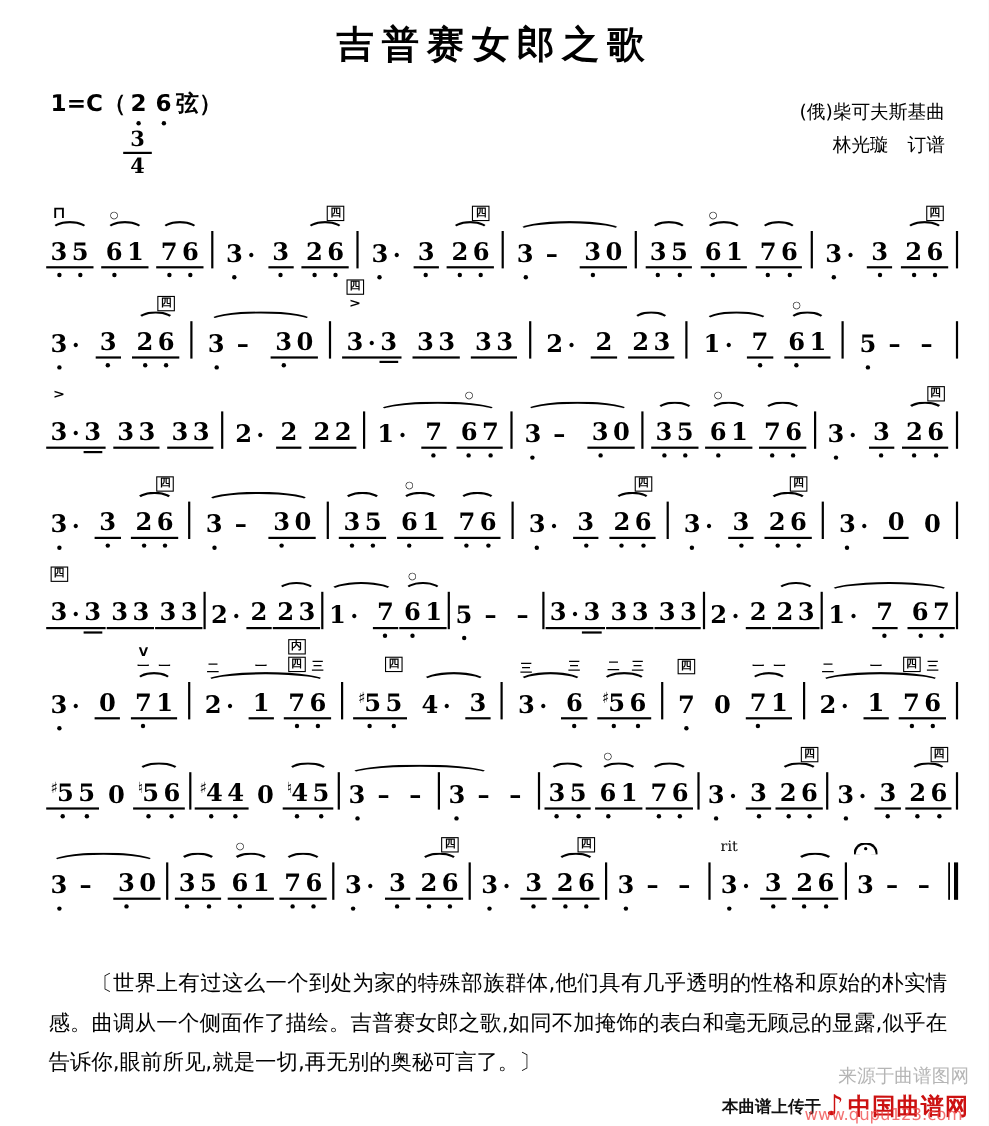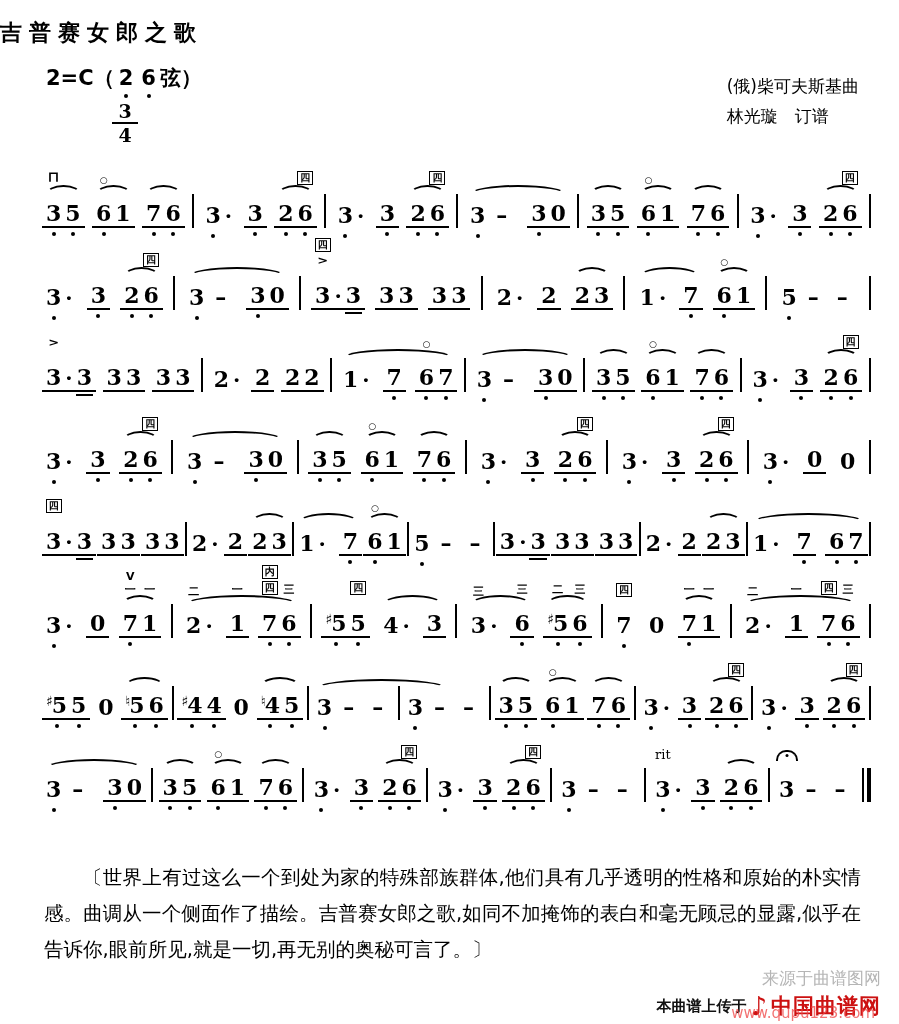--- a/index.html
+++ b/index.html
@@ -1,28 +1,28 @@
 <!DOCTYPE html>
 <html><head>
 <meta charset="utf-8">
 <style>
   html,body{margin:0;padding:0;background:#e8e8e8;}
   .page{width:899px;height:1024px;background:#ffffff;position:relative;overflow:hidden;
         font-family:"DejaVu Sans",sans-serif;color:#000;margin:0 auto;}
-  .title{margin:0;padding-top:18px;text-align:left;font-size:22px;font-weight:900;letter-spacing:7px;}
+  .title{margin:0;padding-top:18px;text-align:center;font-size:34px;font-weight:900;letter-spacing:7px;}
   .headmeta{position:relative;height:100px;margin-top:16px;}
   .keysig{position:absolute;left:46px;top:0;font-size:21px;font-weight:bold;}
   .kd{position:relative;display:inline-block;margin:0 4px;}
   .kd::after{content:"";position:absolute;left:50%;transform:translateX(-50%);bottom:-8px;
              width:4px;height:4px;border-radius:50%;background:#000;}
   .ts{position:absolute;left:112px;top:36px;width:26px;text-align:center;font-weight:bold;
       font-family:"DejaVu Serif",serif;}
   .tst{display:block;font-size:19px;border-bottom:2.5px solid #000;padding:0 5px;}
   .tsb{display:block;font-size:19px;}
-  .credits{position:absolute;right:40px;top:8px;text-align:left;font-size:17px;line-height:1.75;}
+  .credits{position:absolute;right:40px;top:8px;text-align:right;font-size:17px;line-height:1.75;}
   
   .score{margin:0 26px 0 40px;}
   .mrow{height:82px;display:flex;align-items:flex-end;justify-content:space-between;
         padding:0 2px 18px 2px;box-sizing:border-box;}
   .bar{width:2px;height:34px;background:#000;flex:0 0 auto;}
   .bar.f{width:9px;background:linear-gradient(90deg,#000 0 2px,#fff 2px 5px,#000 5px 9px);}
   .unit{position:relative;display:inline-flex;align-items:flex-end;flex:0 0 auto;}
   .unit .grp + .grp{margin-left:9px;}
   .grp{display:inline-flex;align-items:flex-end;padding:0 2px;}
   .grp.bm{border-bottom:2px solid #000;}
@@ -62,21 +62,21 @@
   .wm2{position:absolute;right:6px;bottom:-2px;color:#bbbbbb;font-size:15px;opacity:.75;pointer-events:none;}
 </style>
 </head>
 <body>
 
 <div class="page">
 
   <h1 class="title">吉普赛女郎之歌</h1>
 
   <div class="headmeta">
-    <div class="keysig"><span>2=C（</span><span class="kd">2</span><span class="kd">6</span><span>弦）</span></div>
+    <div class="keysig"><span>1=C（</span><span class="kd">2</span><span class="kd">6</span><span>弦）</span></div>
     <div class="ts">
       <span class="tst">3</span>
       <span class="tsb">4</span>
     </div>
     <div class="credits">
       <div>(俄)柴可夫斯基曲</div>
       <div>林光璇　订谱</div>
     </div>
   </div>
 

